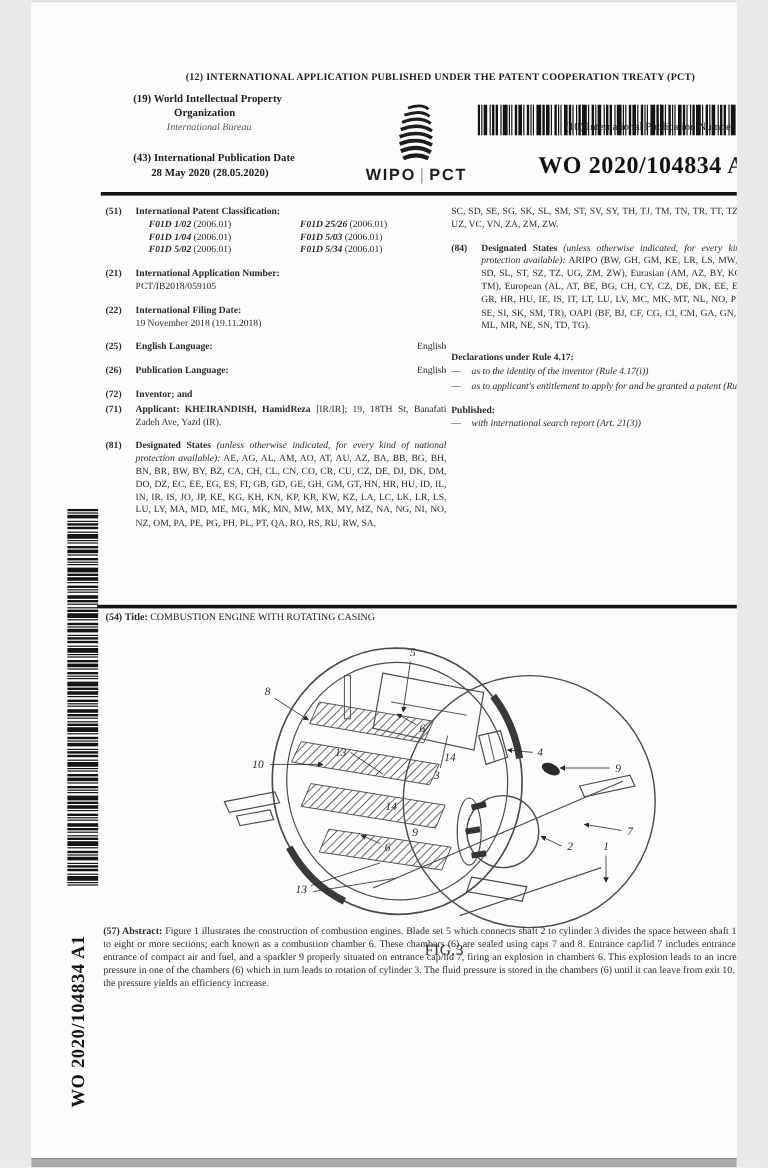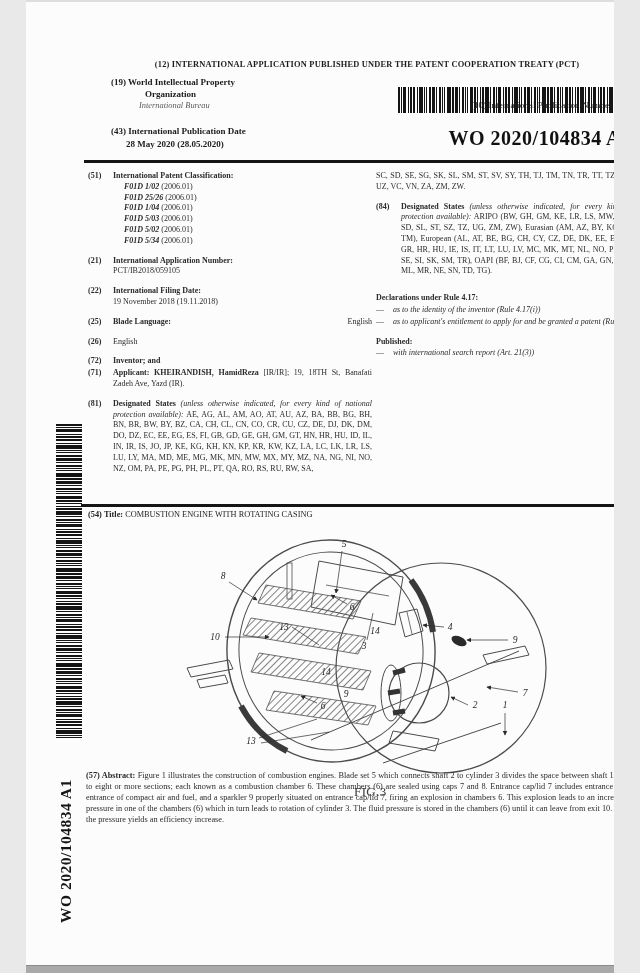--- a/index.html
+++ b/index.html
@@ -30,21 +30,21 @@
     font-size:9.2px;font-weight:normal;color:#1c1c1c;white-space:nowrap;}
   .pubnum{position:absolute;left:394px;top:127px;width:240px;text-align:center;
     font-size:20px;font-weight:bold;letter-spacing:.5px;color:#111;white-space:nowrap;}
   .rule-1{position:absolute;left:58px;top:160px;width:580px;height:3px;background:#151515;}
   
   .col{position:absolute;top:171px;font-size:8px;line-height:1.35;color:#2b2b2b;}
   .col-left{left:62px;width:284px;}
   .col-right{left:350px;width:288px;}
   .entry{position:relative;padding-left:25px;margin-bottom:9px;text-align:justify;}
   .entry>.num{position:absolute;left:0;top:0;font-weight:bold;}
-  .ipc-grid{display:grid;grid-template-columns:1fr;column-gap:4px;padding-left:11px;}
+  .ipc-grid{display:grid;grid-template-columns:1fr 1fr;column-gap:4px;padding-left:11px;}
   .ipc-code{font-weight:bold;font-style:italic;}
   .val-line{text-align:left;}
   .flexline{display:flex;}
   .flexline .lbl{flex:1;font-weight:bold;}
   .noindent{padding-left:0;}
   .dash-item{position:relative;padding-left:17px;font-style:italic;margin-bottom:1px;text-align:justify;}
   .dash-item>.dash{position:absolute;left:0;top:0;font-style:normal;}
   .decl-block{margin-top:16px;}
   .decl-head{font-weight:bold;margin-bottom:1px;}
   .pub-block{margin-top:9px;}
@@ -75,20 +75,35 @@
   <div class="hdr-line1">(12) INTERNATIONAL APPLICATION PUBLISHED UNDER THE PATENT COOPERATION TREATY (PCT)</div>
 
   <div class="org-block">
     <div class="org-l1"><span class="bold">(19)</span> <span>World Intellectual Property</span></div>
     <div class="org-l2">Organization</div>
     <div class="org-sub">International Bureau</div>
   </div>
   <div class="pubdate-label">(43) International Publication Date</div>
   <div class="pubdate-value">28 May 2020 (28.05.2020)</div>
 
+  <div class="wipo-logo">
+    <svg class="wipo-swirl" width="46" height="50" viewBox="0 0 46 50">
+      <path d="M16,5 Q28,1 33,6" stroke="#1d1d1d" stroke-width="2.2" fill="none"></path>
+      <path d="M13,11 Q27,6 34,12" stroke="#1d1d1d" stroke-width="2.4" fill="none"></path>
+      <path d="M11,17 Q26,11 35,18" stroke="#1d1d1d" stroke-width="2.6" fill="none"></path>
+      <path d="M10,23 Q25,17 36,24" stroke="#1d1d1d" stroke-width="2.8" fill="none"></path>
+      <path d="M9,29 Q25,23 36,30" stroke="#1d1d1d" stroke-width="3" fill="none"></path>
+      <path d="M9,35 Q24,29 36,36" stroke="#1d1d1d" stroke-width="3.2" fill="none"></path>
+      <path d="M10,41 Q24,35 35,42" stroke="#1d1d1d" stroke-width="3.4" fill="none"></path>
+      <path d="M12,47 Q23,42 33,47" stroke="#1d1d1d" stroke-width="3.4" fill="none"></path>
+    </svg>
+    <div class="wipo-text">
+      <span>WIPO</span><span class="sep">|</span><span>PCT</span>
+    </div>
+  </div>
 
   <svg id="barcode-top" class="barcode-top" width="258" height="26">
       <rect x="0" y="0" width="2" height="26" fill="#141414"></rect>
       <rect x="3" y="0" width="1" height="26" fill="#141414"></rect>
       <rect x="5" y="0" width="3" height="26" fill="#141414"></rect>
       <rect x="10" y="0" width="1" height="26" fill="#141414"></rect>
       <rect x="12" y="0" width="2" height="26" fill="#141414"></rect>
       <rect x="15" y="0" width="2" height="26" fill="#141414"></rect>
       <rect x="19" y="0" width="1" height="26" fill="#141414"></rect>
       <rect x="21" y="0" width="4" height="26" fill="#141414"></rect>
@@ -192,26 +207,27 @@
     </div>
 
     <div class="entry">
       <span class="num">(22)</span>
       <span class="bold">International Filing Date:</span>
       <div class="val-line">19 November 2018 (19.11.2018)</div>
     </div>
 
     <div class="entry flexline">
       <span class="num">(25)</span>
-      <span class="lbl">Blade Language:</span>
+      <span class="lbl">English Language:</span>
       <span>English</span>
     </div>
 
     <div class="entry flexline">
       <span class="num">(26)</span>
+      <span class="lbl">Publication Language:</span>
       <span>English</span>
     </div>
 
     <div class="entry" style="margin-bottom:1px;">
       <span class="num">(72)</span>
       <span class="bold">Inventor; and</span>
     </div>
 
     <div class="entry">
       <span class="num">(71)</span>

